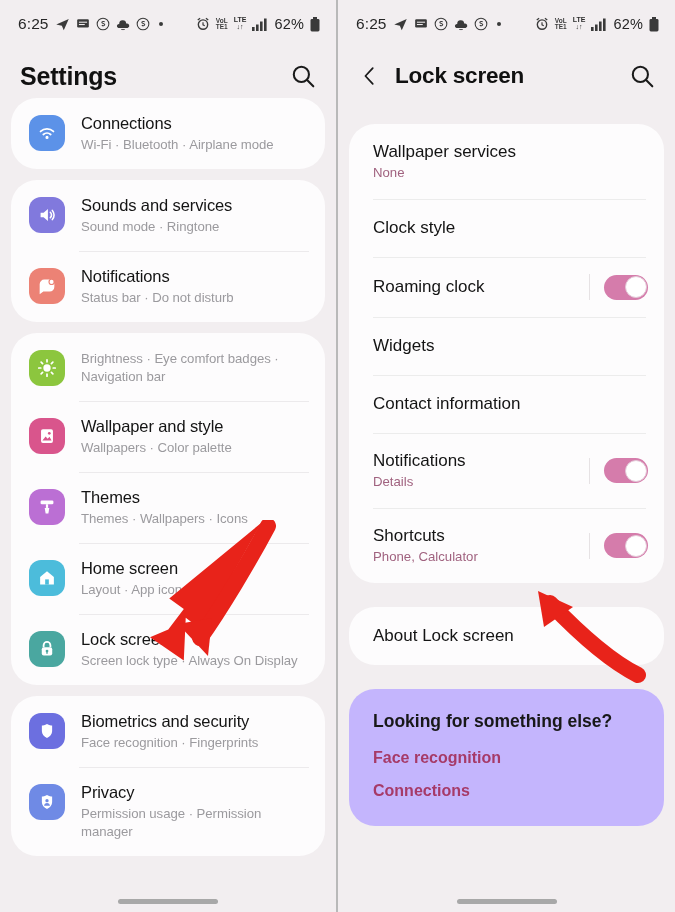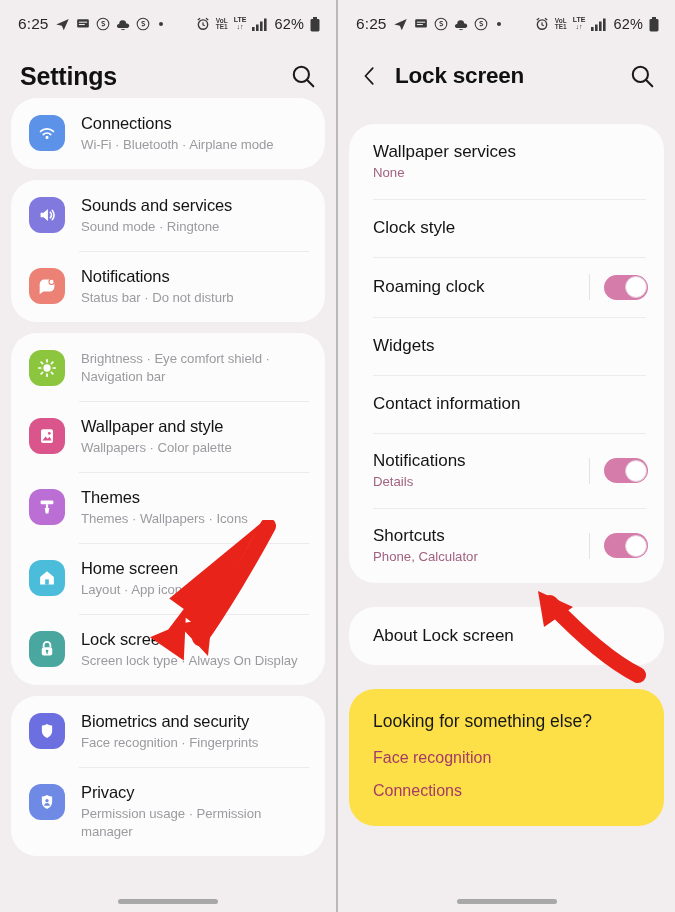--- a/index.html
+++ b/index.html
@@ -97,24 +97,25 @@
   
   .clip-card { margin-top: 0; border-radius: 0 0 26px 26px; }
   .clip-row { padding-top: 0; }
   .clip-title {
     font-size: 17px; color: #141414; line-height: 22px;
     height: 16px; overflow: hidden; position: relative; top: -4px;
   }
 
   
   .promo {
-    background: #fde047;
+    background: #c4b5fd;
     border-radius: 26px;
     margin: 0 11px 11px 11px;
     padding: 22px 24px 26px 24px;
+    font-weight: bold;
   }
   .promo-h { font-size: 17.5px; color: #181818; margin-bottom: 17px; }
   .promo-l { font-size: 16px; color: #a63a68; margin-bottom: 15px; }
   .promo-l:last-child { margin-bottom: 0; }
 
   
   .navpill {
     position: absolute; bottom: 8px; left: 0; right: 0;
     display: flex; justify-content: center;
   }
@@ -264,21 +265,21 @@
             <div class="sq" style="background:#8cc63e">
               <svg width="22" height="22" viewBox="0 0 24 24">
                   <circle cx="12" cy="12" r="4" fill="#fff"></circle>
                   <g stroke="#fff" stroke-width="1.9" stroke-linecap="round">
                     <path d="M12 3v2.2M12 18.8V21M3 12h2.2M18.8 12H21M5.6 5.6l1.6 1.6M16.8 16.8l1.6 1.6M18.4 5.6l-1.6 1.6M7.2 16.8l-1.6 1.6"></path>
                   </g>
                 </svg>
             </div>
           </div>
           <div class="texts">
-            <div class="t-sub">Brightness  ·  Eye comfort shield  ·  Navigation bar</div>
+            <div class="t-sub">Brightness  ·  Eye comfort badges  ·  Navigation bar</div>
           </div>
         </div>
         <div class="row">
           <div class="icon-wrap">
             <div class="sq" style="background:#d9558c">
               <svg width="22" height="22" viewBox="0 0 24 24">
                   <rect x="5.5" y="4.5" width="13" height="15" rx="2" fill="#fff"></rect>
                   <circle cx="14.5" cy="9" r="1.5" fill="#d9558c"></circle>
                   <path d="M7 17l3.5-4.5 2.2 2.6 2-2.3 2.3 4.2z" fill="#d9558c"></path>
                 </svg>

